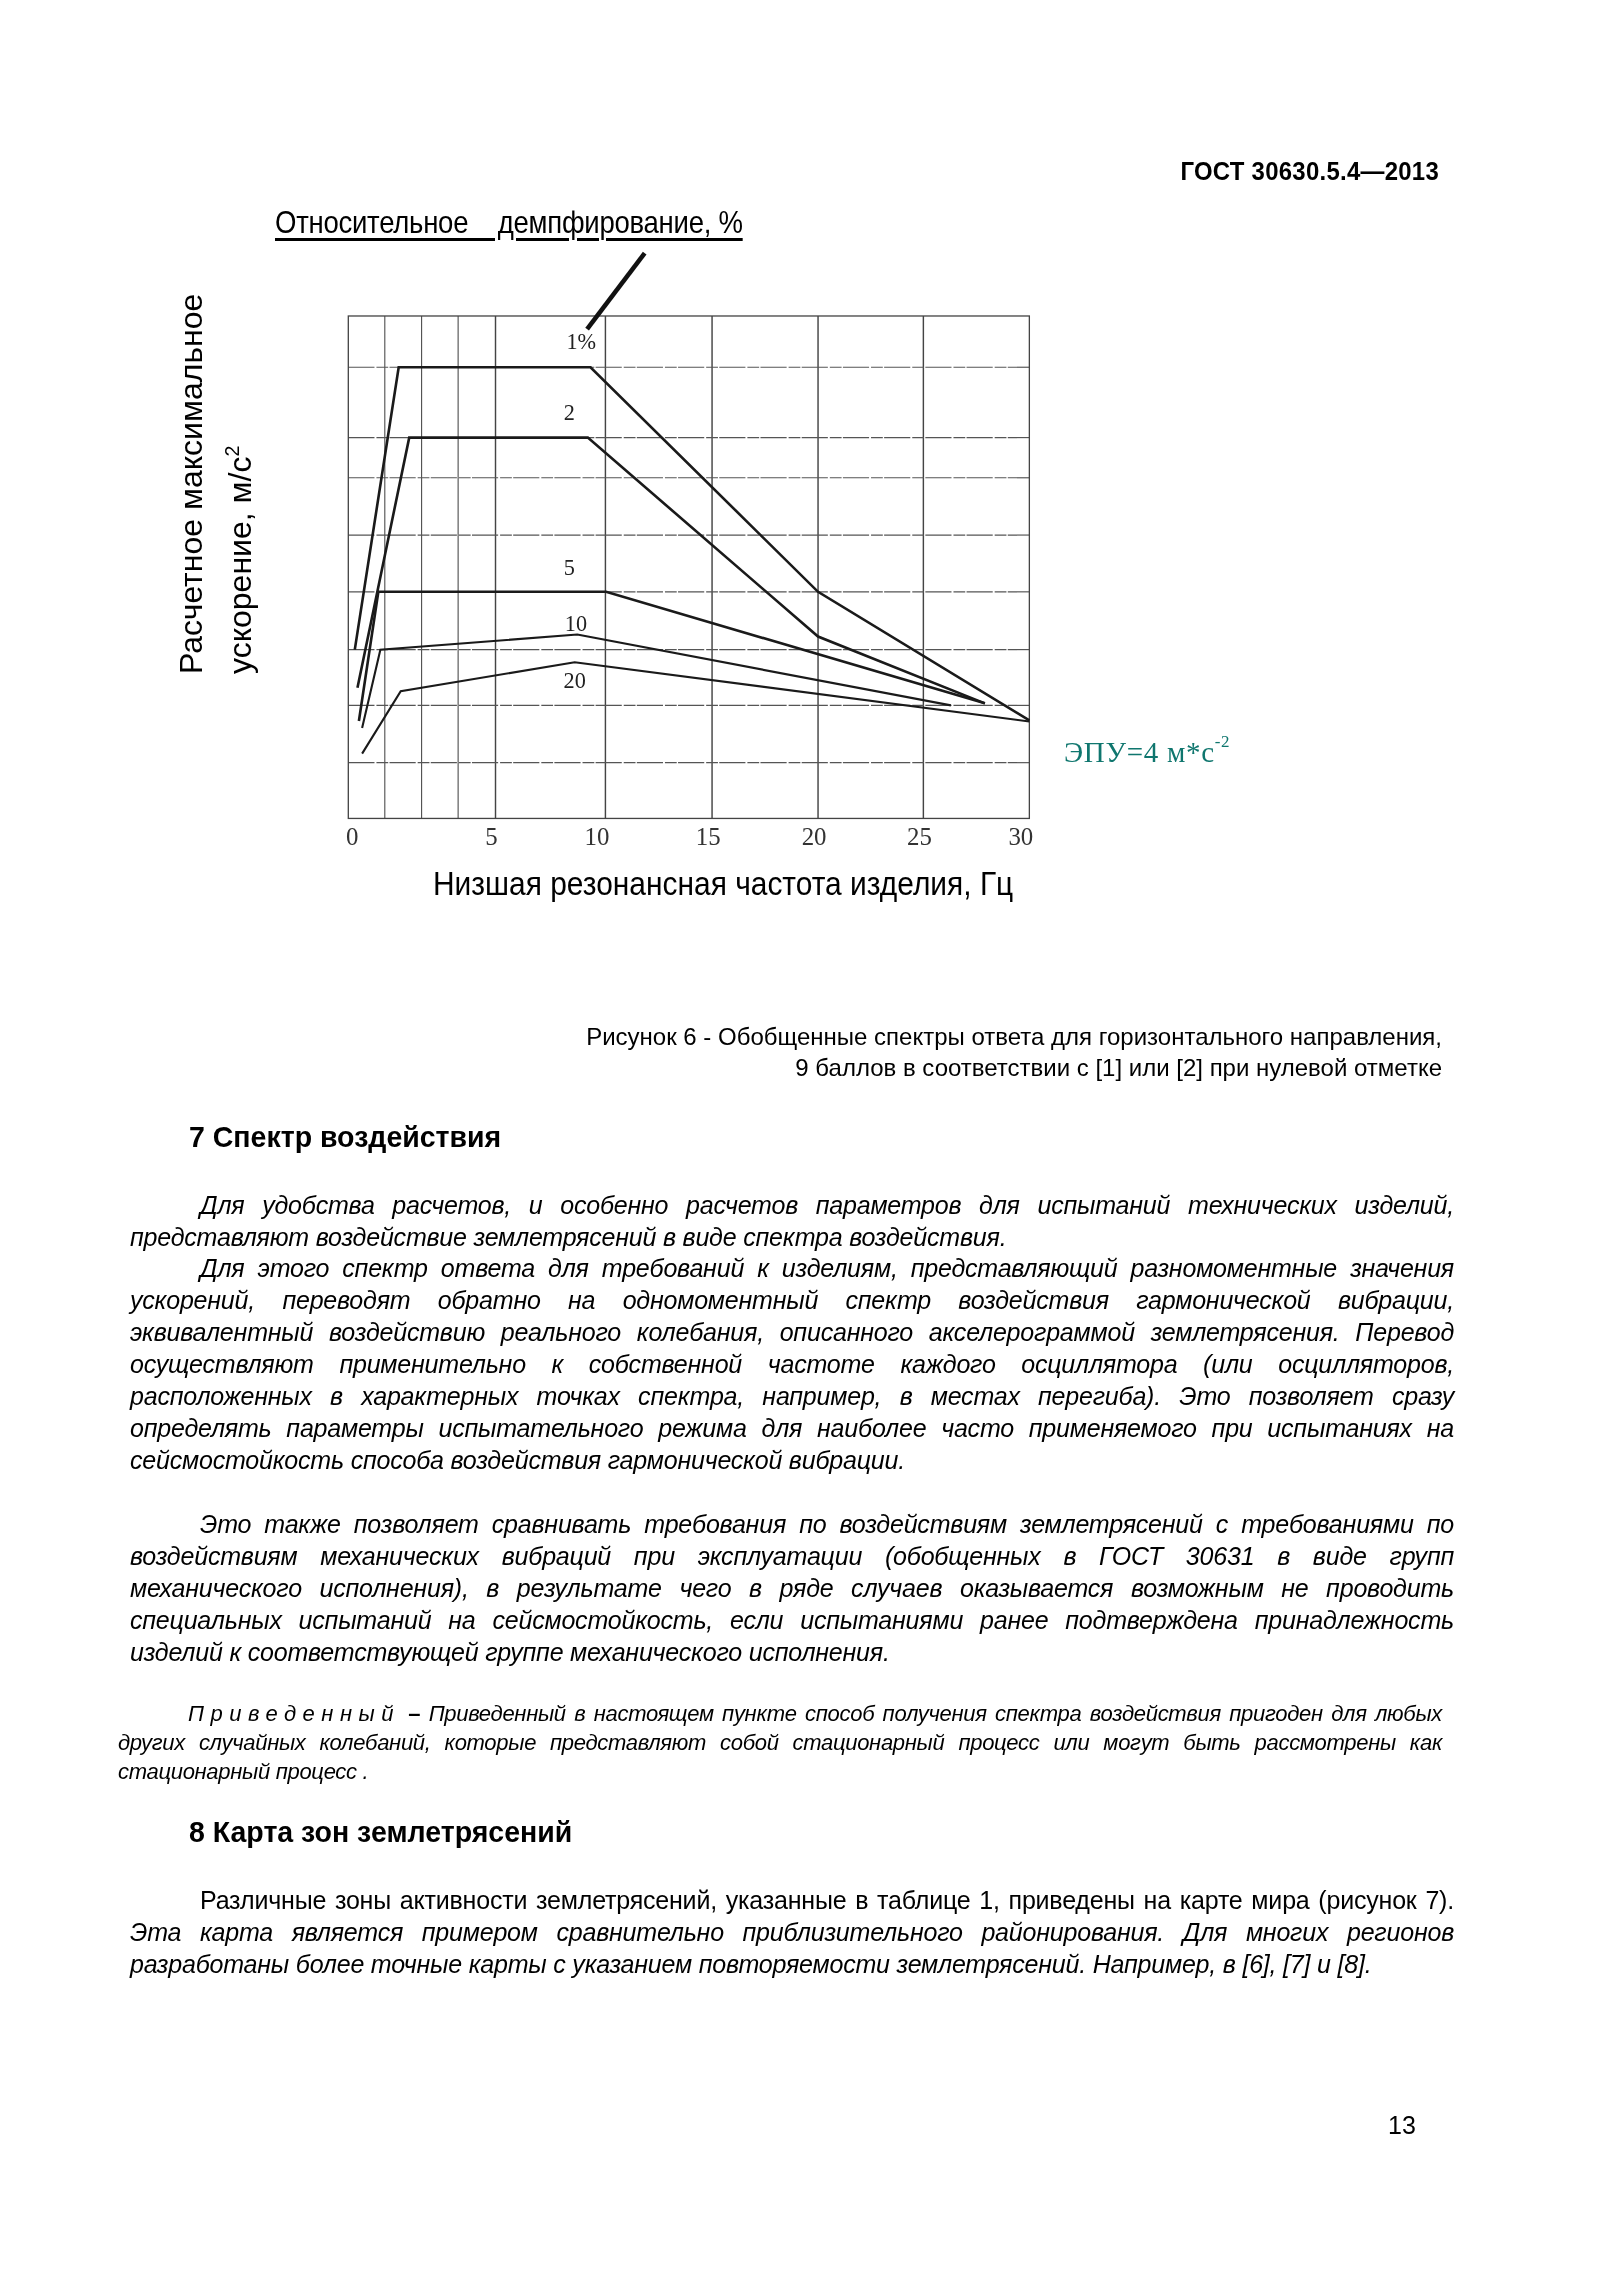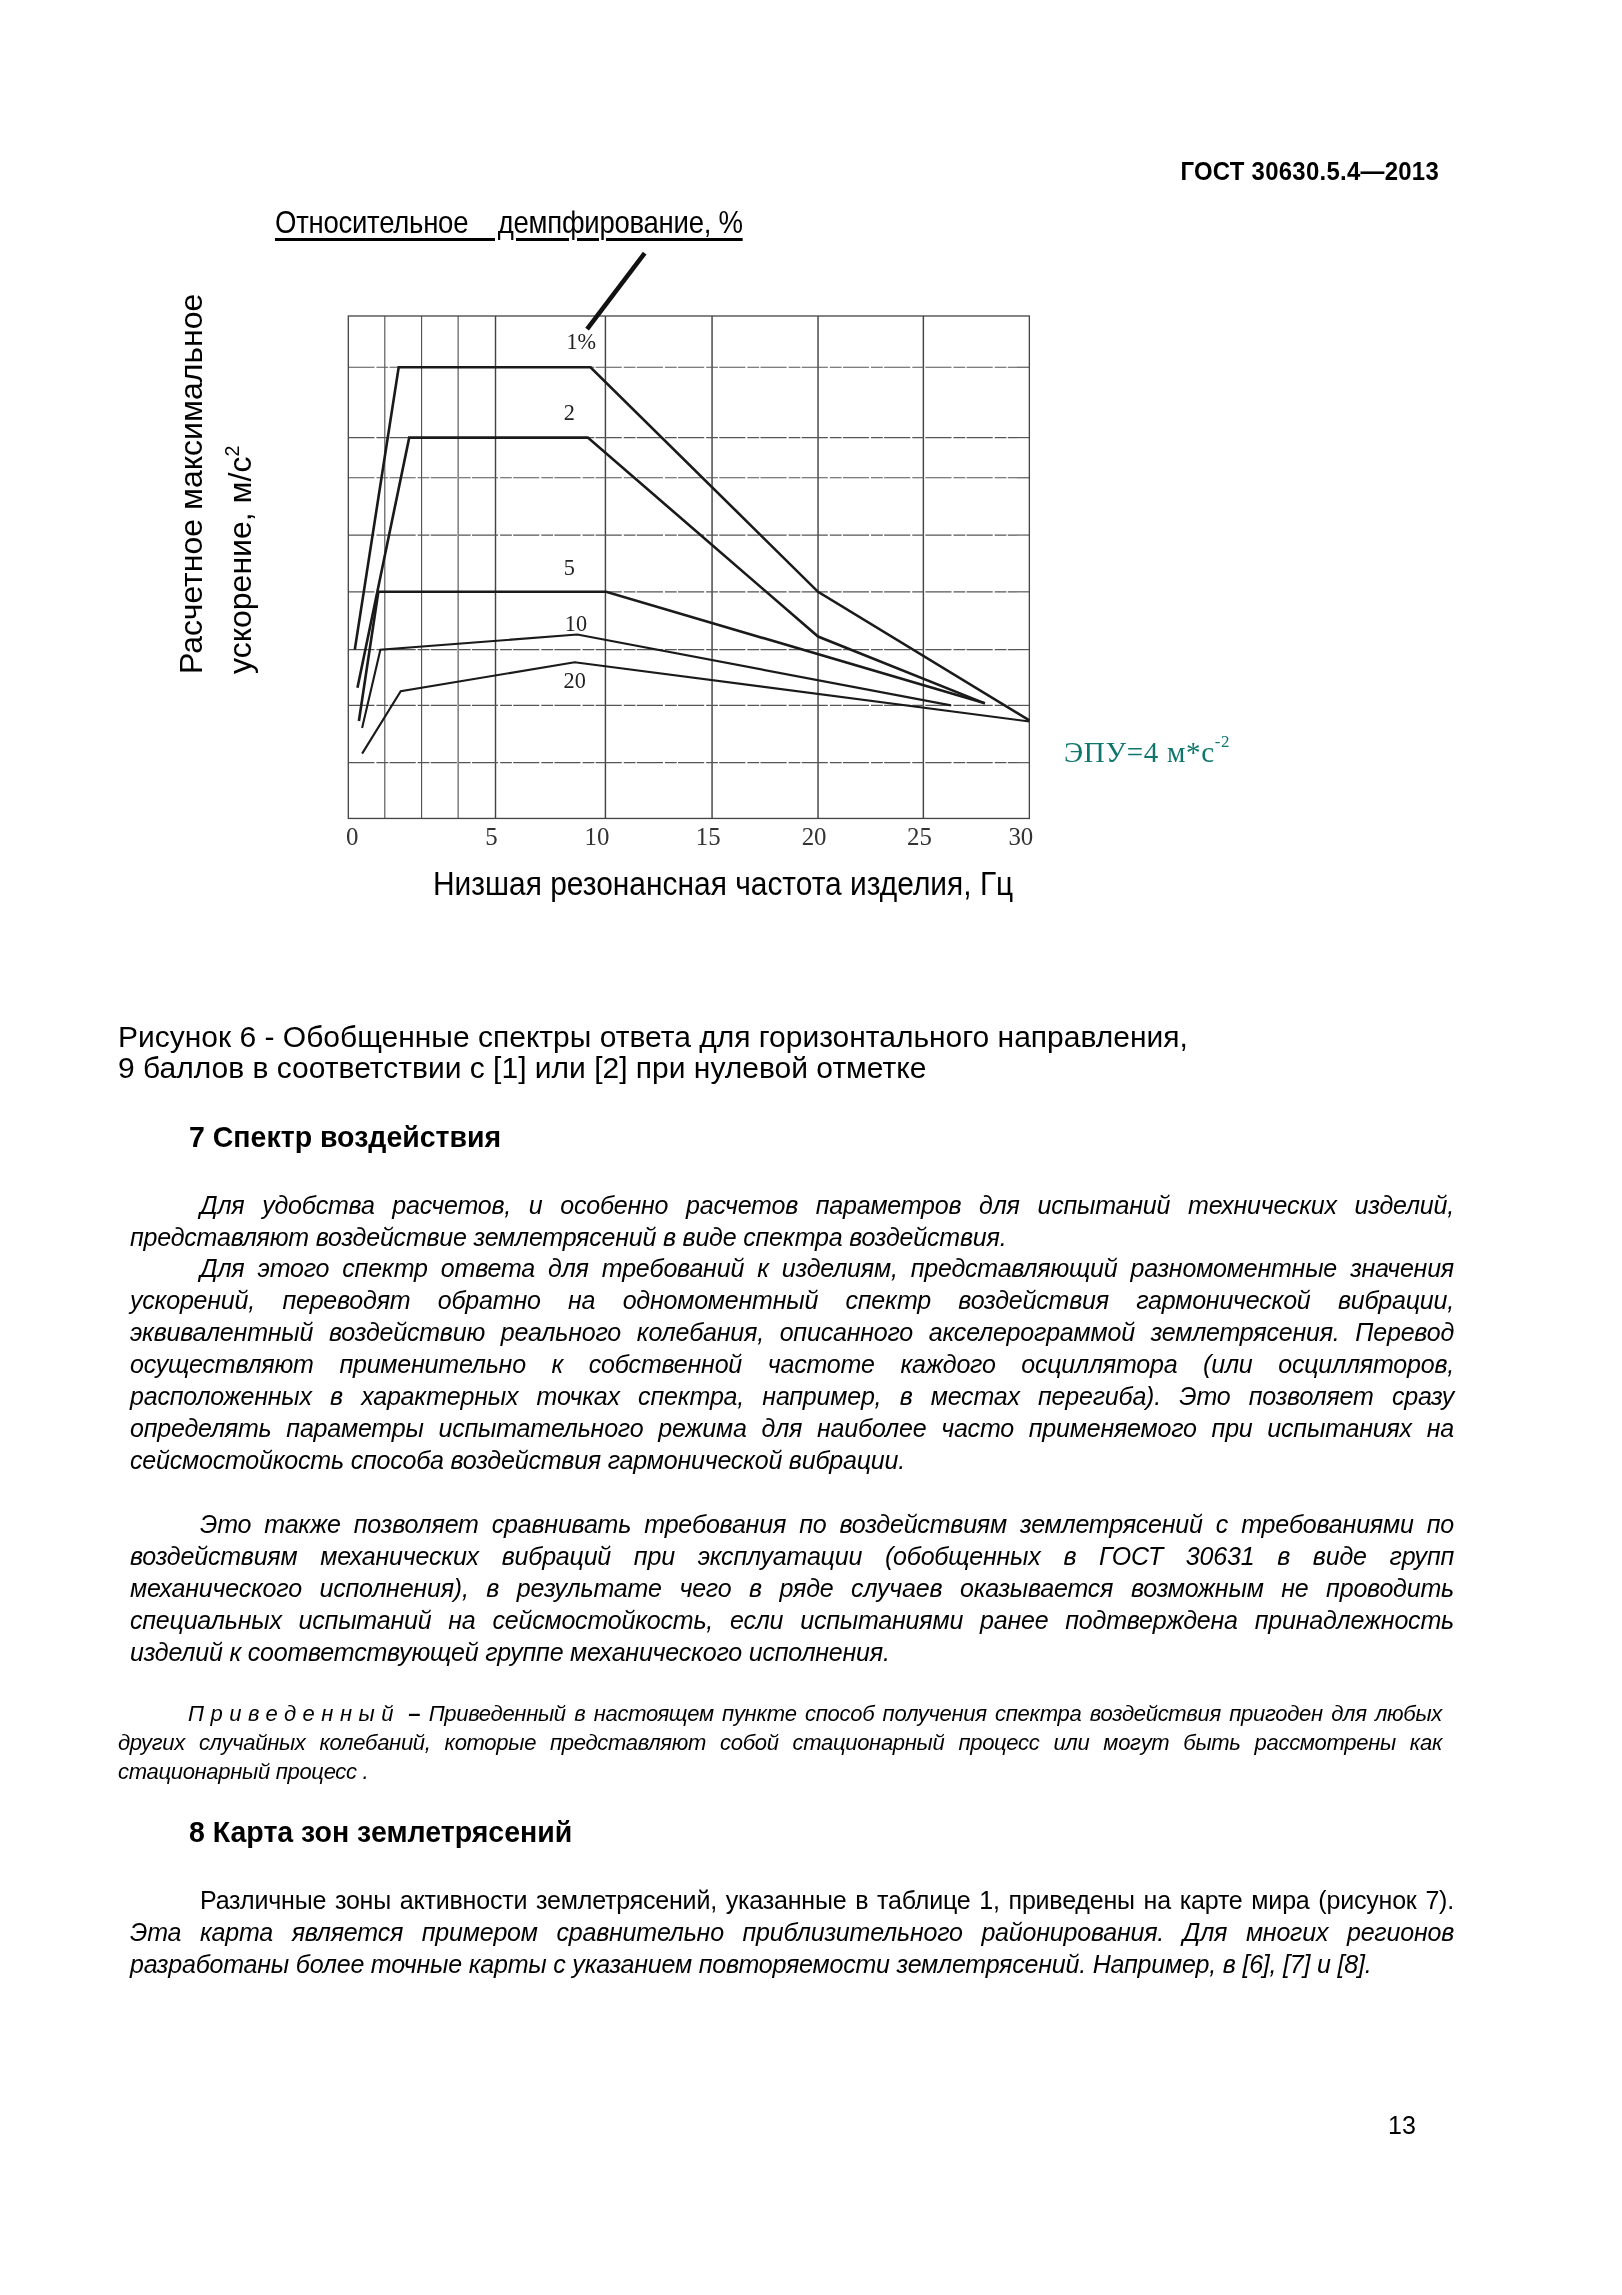--- a/index.html
+++ b/index.html
@@ -4,21 +4,21 @@
 <style>
   html, body { margin:0; padding:0; background:#ffffff; }
   body { width:1623px; height:2295px; position:relative; overflow:hidden; color:#000; font-family:"Liberation Sans", sans-serif; }
   .abs { position:absolute; }
   .hdr { left:1112px; top:156px; width:327px; text-align:right; font-weight:bold; font-size:26px; letter-spacing:0.3px; transform:scaleX(0.92); transform-origin:right center; }
   .damp-title { left:275px; top:204px; font-size:32px; text-decoration:underline; text-decoration-thickness:2.6px; text-underline-offset:5.2px; white-space:pre; letter-spacing:-0.3px; transform:scaleX(0.86); transform-origin:left center; }
   .ylabel { left:0; top:0; width:301px; font-size:32px; white-space:nowrap; transform-origin:0 0; line-height:39px; }
   .epu { left:1064px; top:710px; font-family:"Liberation Serif", serif; font-size:29px; color:#0f766e; letter-spacing:0.7px;margin-top:26px; }
   .epu sup { font-size:17px; position:relative; top:-3.9px; }
   .xtitle { left:433px; top:864px; width:641px; font-size:34px; white-space:nowrap; transform:scaleX(0.88); transform-origin:left center; }
-  .caption { left:118px; width:1324px; text-align:left; font-size:30px; line-height:31px; }
+  .caption { left:118px; width:1324px; text-align:right; font-size:24px; line-height:31px; }
   .h2 { left:189px; font-weight:bold; font-size:30px; transform:scaleX(0.95); transform-origin:left center; }
   .para { left:130px; width:1324px; font-size:25px; line-height:32px; font-style:italic; text-align:justify; text-indent:70px; margin:0; letter-spacing:-0.2px; }
   .note { left:118px; width:1324px; font-size:22px; line-height:29px; font-style:italic; text-align:justify; text-indent:70px; margin:0; letter-spacing:-0.3px; }
   .note .spaced { letter-spacing:6.5px; }
   .para .normal { font-style:normal; }
   .pagenum { left:1374px; top:2111px; width:56px; text-align:center; font-size:25px; }
   svg text { font-family:"Liberation Serif", serif; }
 </style>
 </head>
 <body>

